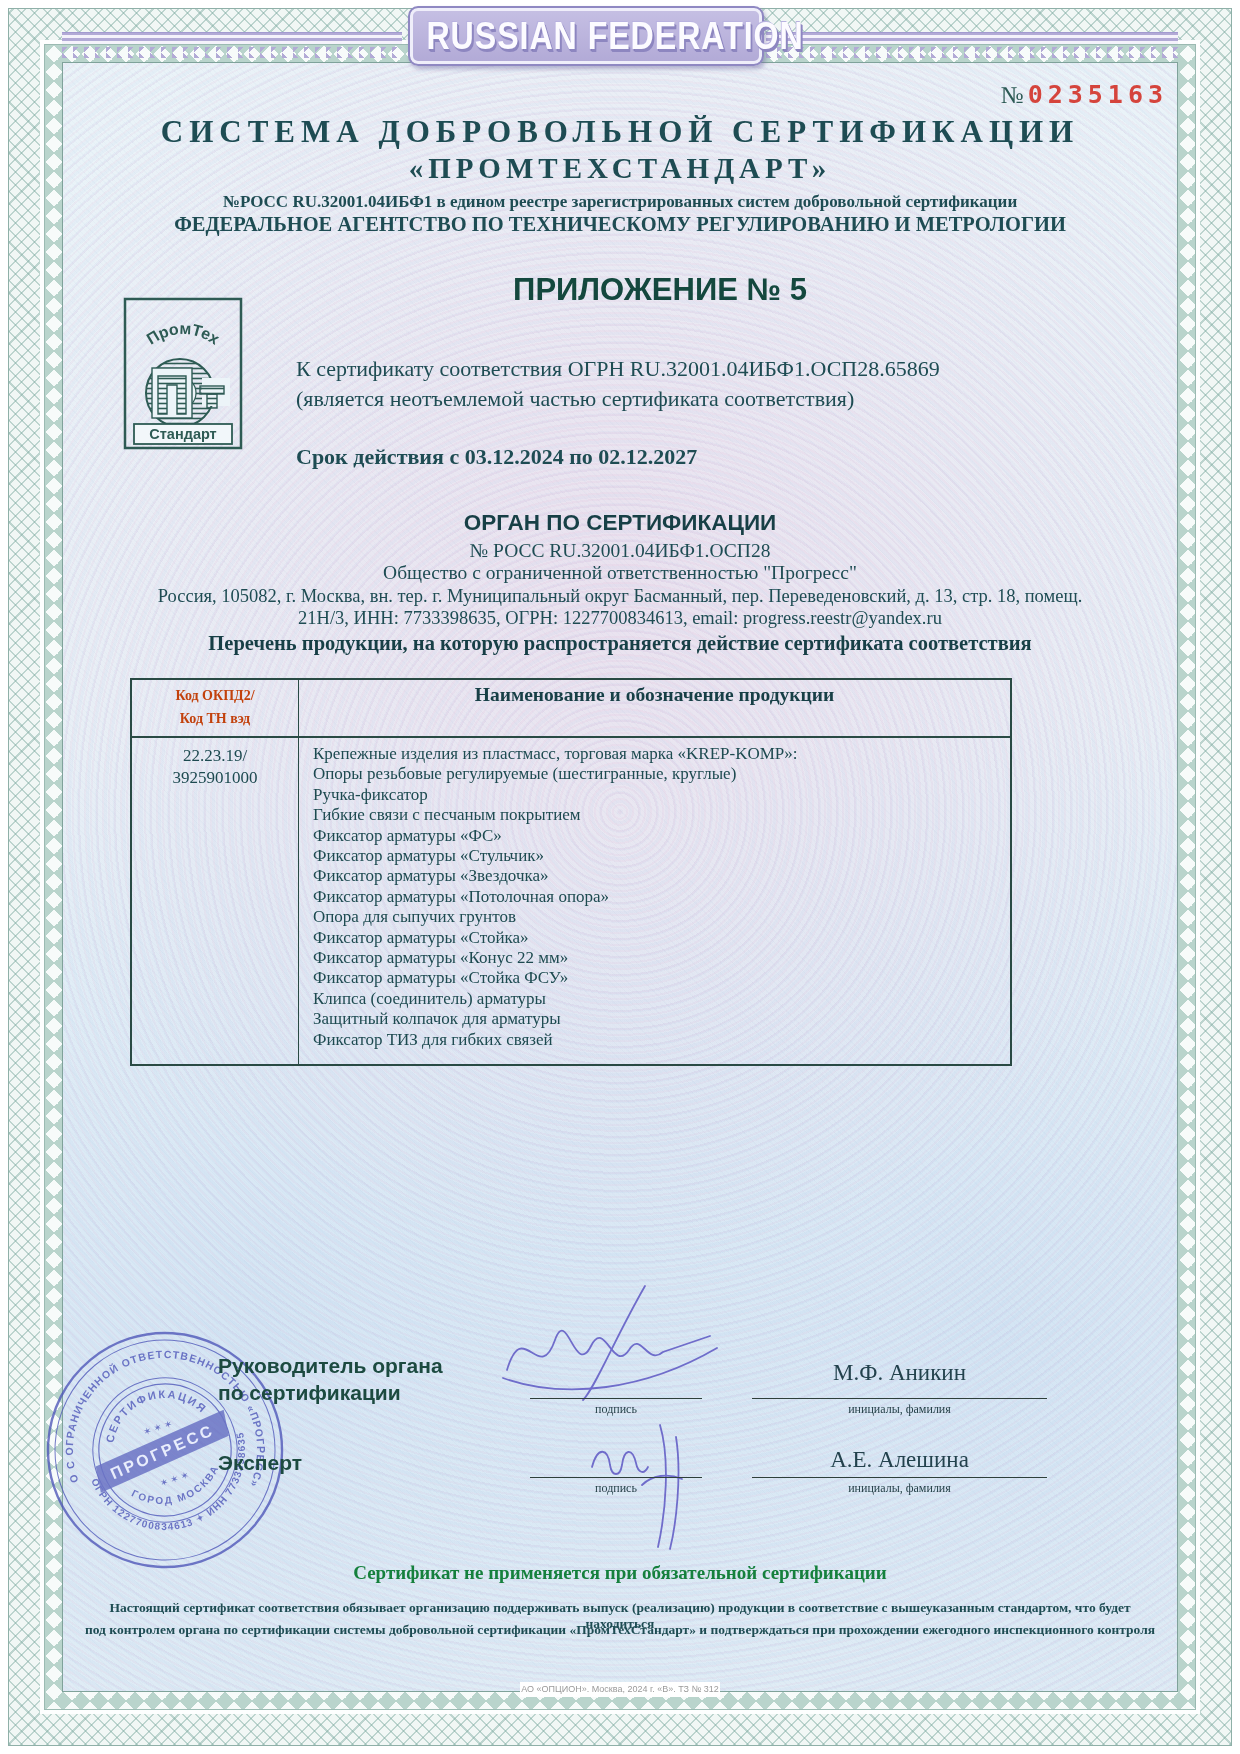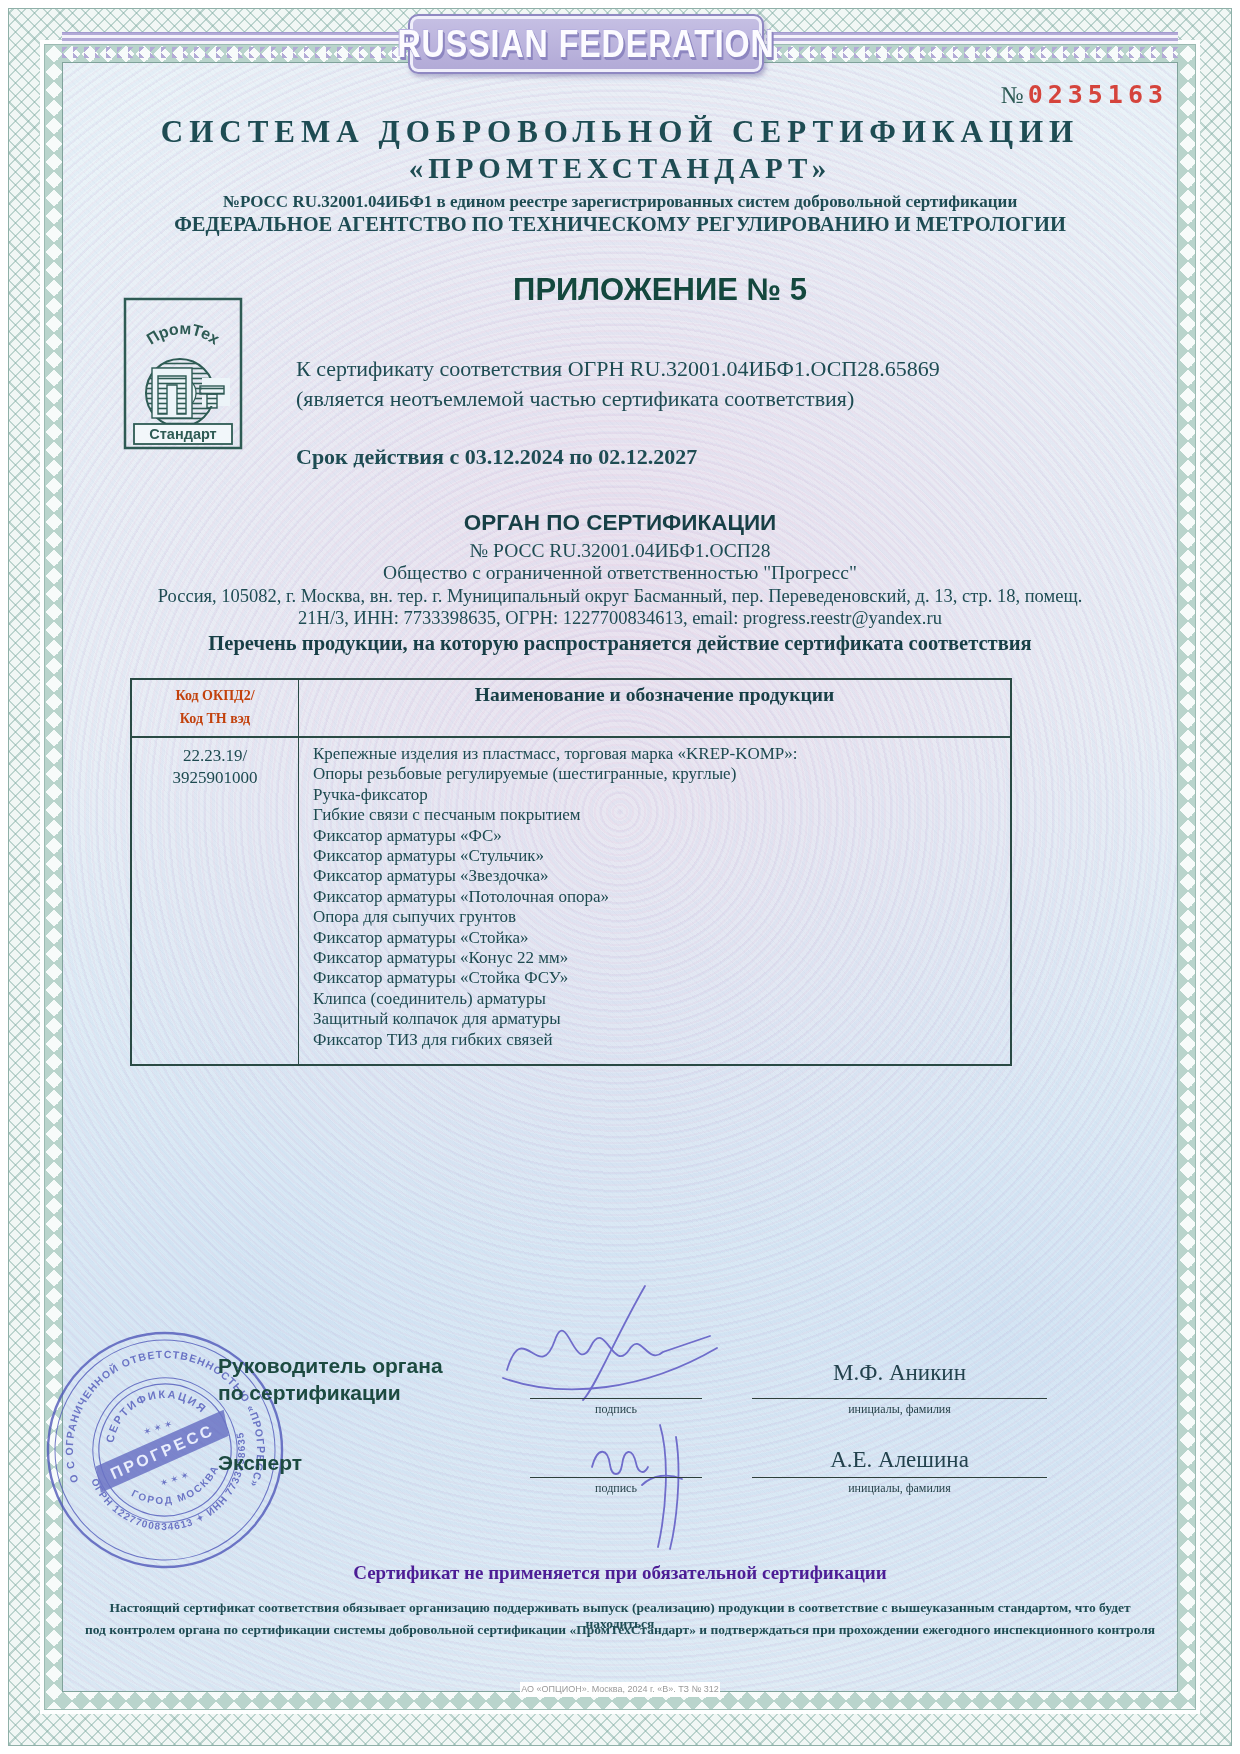--- a/index.html
+++ b/index.html
@@ -21,24 +21,24 @@
   .content{position:absolute;inset:62px;border:1.5px solid #7fa29a;
     background:
       repeating-radial-gradient(circle at 50% 46%, rgba(214,130,185,0.07) 0 2px, rgba(0,0,0,0) 2px 6px),
       repeating-radial-gradient(circle at 50% 46%, rgba(120,150,215,0.05) 0 3px, rgba(0,0,0,0) 3px 9px),
       repeating-linear-gradient(45deg, rgba(140,180,210,.05) 0 1px, transparent 1px 4px),
       radial-gradient(circle at 50% 32%, rgba(235,200,225,0.40), rgba(0,0,0,0) 55%),
       radial-gradient(circle at 18% 78%, rgba(188,214,240,0.45), rgba(0,0,0,0) 40%),
       radial-gradient(circle at 84% 78%, rgba(188,214,240,0.45), rgba(0,0,0,0) 40%),
       linear-gradient(180deg,#eaf3f8,#e6f0f6);}
   
-  .badge{position:absolute;left:408px;top:14px;width:352px;height:56px;border-radius:10px;
+  .badge{position:absolute;left:408px;top:6px;width:352px;height:56px;border-radius:10px;
     background:linear-gradient(180deg,#c6c0e4,#b1a9d6);border:2px solid #8f88c2;
     box-shadow:inset 0 0 0 3px #efeefa, 2px 3px 4px rgba(110,104,160,.45);
-    display:flex;align-items:center;justify-content:center;}
+    display:flex;align-items:center;}
   .badge span{font-family:"Liberation Sans",sans-serif;font-weight:bold;font-size:35px;
     letter-spacing:1px;color:#fcfbff;transform:scale(.92,1.12);white-space:nowrap;
     text-shadow:2px 2px 0 #8d86c0,-1px -1px 0 #b8b2e0,1px 1px 1px #7a73b2;}
   .band{position:absolute;top:32px;height:26px;}
   .band .stripes{height:11px;border-top:1px solid #a39bd0;
     background:repeating-linear-gradient(180deg,#b2aad6 0 2.5px,#f4f2fb 2.5px 5.5px);}
   .band .zig{height:11px;margin-top:3px;
     background:
       linear-gradient(135deg,#b2aad6 25%,transparent 25%) 0 0/11px 11px,
       linear-gradient(45deg,#b2aad6 25%,transparent 25%) 0 0/11px 11px;}
@@ -91,21 +91,21 @@
   .lb-s2{left:530px;top:1481px;width:172px;}
   .lb-n1{left:752px;top:1402px;width:295px;}
   .lb-n2{left:752px;top:1481px;width:295px;}
   .sname{position:absolute;left:752px;width:295px;text-align:center;font-size:23px;color:#23424d;}
   .sn1{top:1360px;} .sn2{top:1447px;}
   .sigsvg{position:absolute;}
   .sig1{left:495px;top:1278px;}
   .sig2{left:582px;top:1415px;}
   .stamp{position:absolute;left:15px;top:1300px;}
   
-  .foot-note{top:1562px;font-size:19px;font-weight:bold;color:#4c1d95;}
+  .foot-note{top:1562px;font-size:19px;font-weight:bold;color:#15803d;}
   .disc{position:absolute;left:80px;width:1080px;text-align:center;font-size:13.5px;font-weight:bold;color:#1e4c53;}
   .d1{top:1600px;} .d2{top:1622px;}
   .print-info{position:absolute;left:520px;top:1682px;width:200px;height:15px;background:#fff;
     text-align:center;font-family:"Liberation Sans",sans-serif;font-size:9px;line-height:15px;color:#9a9a9a;z-index:5;}
   .logo-box{position:absolute;left:122px;top:296px;}
 </style>
 </head>
 <body>
 
 <div class="page">

